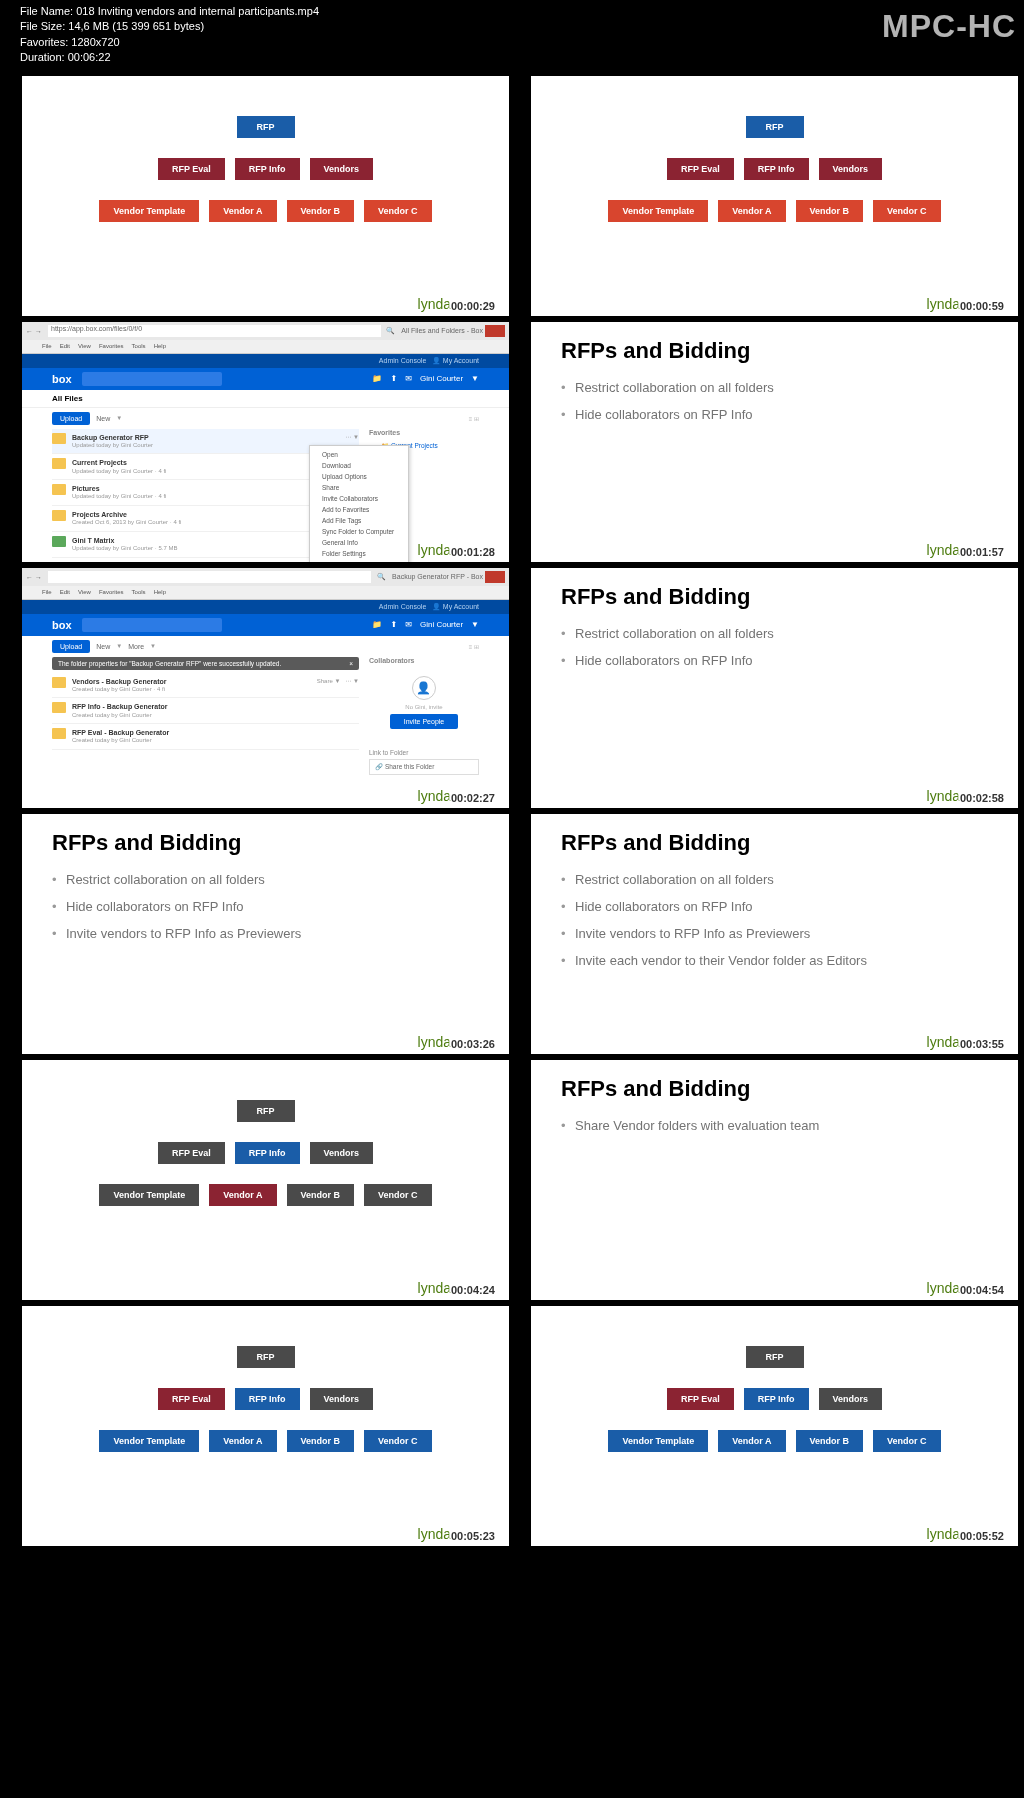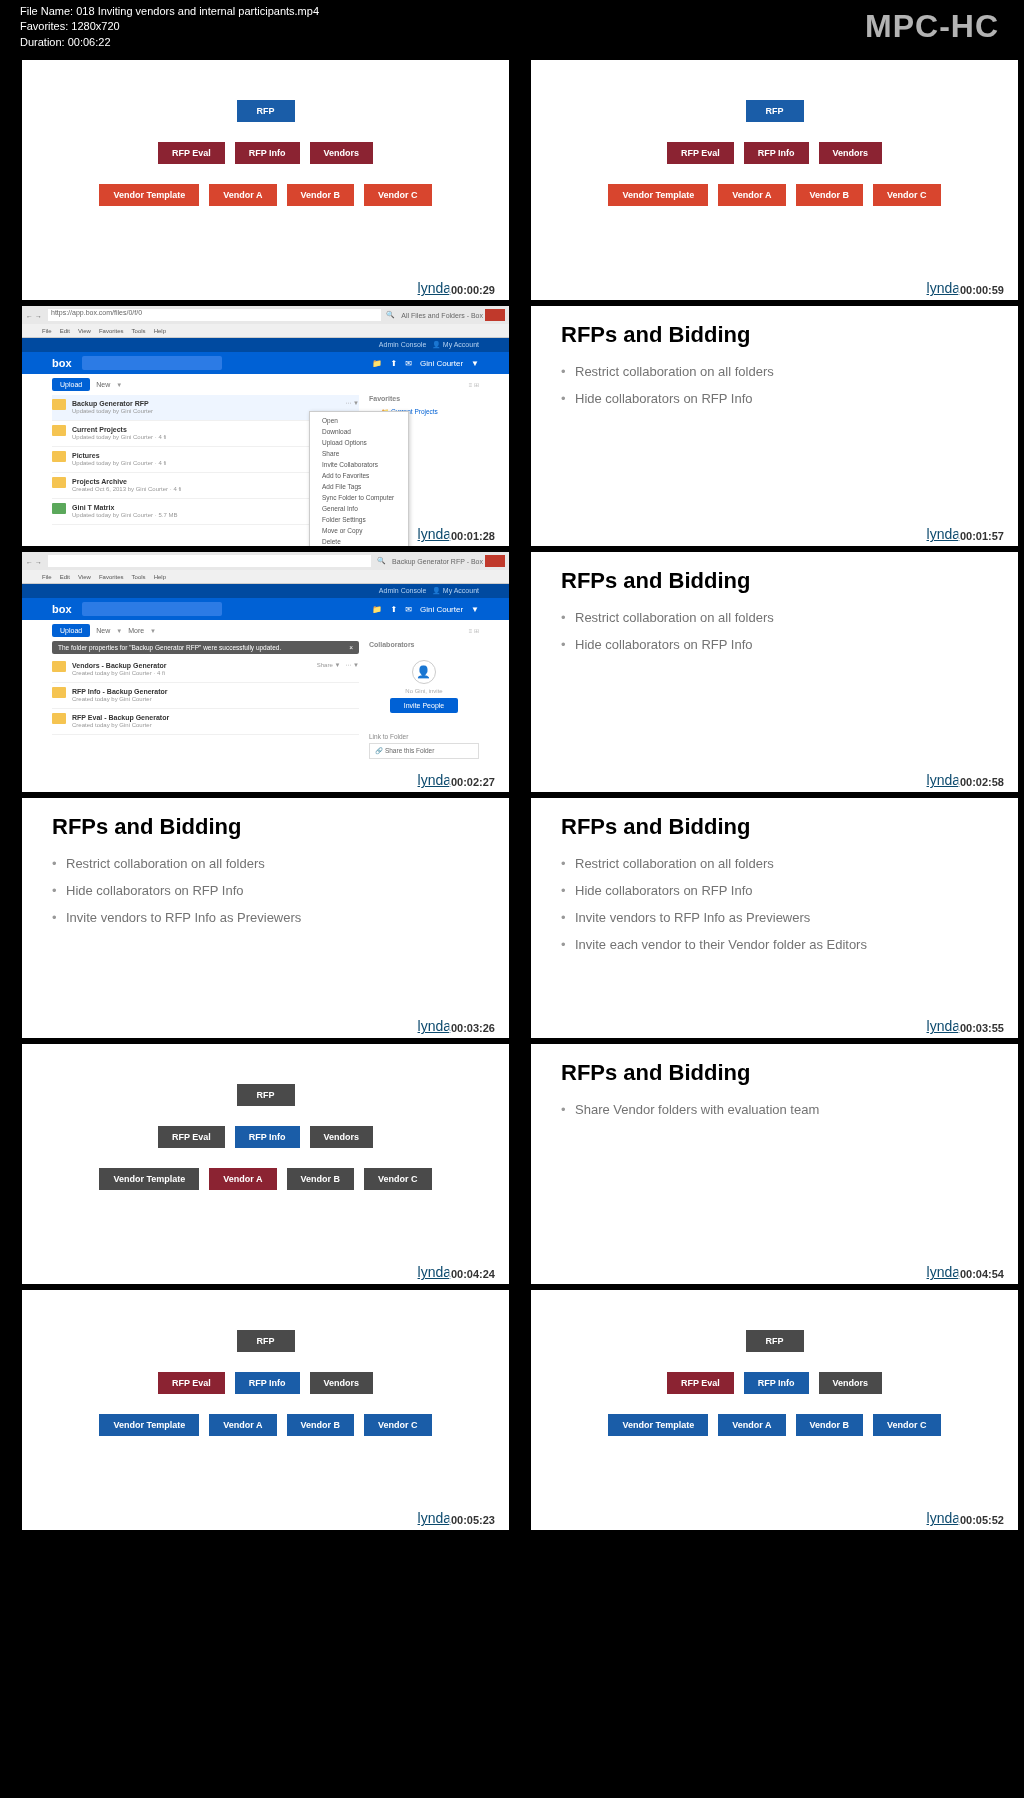--- a/index.html
+++ b/index.html
@@ -1,22 +1,22 @@
 <!DOCTYPE html>
 <html><head>
 <meta charset="utf-8">
 <style>
 * { margin: 0; padding: 0; box-sizing: border-box; }
 body { font-family: Arial, sans-serif; background: #000; width: 1024px; }
 .header { background: #000; color: #fff; padding: 4px 20px; font-size: 11px; line-height: 1.4; position: relative; }
-.header .watermark { position: absolute; right: 25px; top: 4px; font-size: 32px; font-weight: bold; color: rgba(255,255,255,0.7); letter-spacing: 1px; }
+.header .watermark { position: absolute; right: 8px; top: 4px; font-size: 32px; font-weight: bold; color: rgba(255,255,255,0.7); letter-spacing: 1px; }
 .grid { display: grid; grid-template-columns: 1fr 1fr; gap: 6px; padding: 6px; background: #000; }
 .cell { background: #fff; position: relative; height: 240px; overflow: hidden; margin-left: 16px; }
 .timestamp { position: absolute; bottom: 4px; right: 12px; font-size: 11px; font-weight: bold; color: #333; background: rgba(255,255,255,0.7); padding: 0 2px; }
-.lynda { position: absolute; bottom: 4px; right: 58px; font-size: 14px; color: #0c4a6e; font-weight: 300; text-decoration: underline; }
+.lynda { position: absolute; bottom: 4px; right: 58px; font-size: 14px; color: #4d7c0f; font-weight: 300; }
 
 
 .orgchart { display: flex; flex-direction: column; align-items: center; padding-top: 40px; }
 .org-row { display: flex; justify-content: center; gap: 10px; margin-bottom: 20px; position: relative; }
 .org-box { padding: 6px 14px; font-size: 9px; color: #fff; font-weight: bold; text-align: center; min-width: 58px; }
 .org-blue { background: #1a5da8; }
 .org-red { background: #8b2332; }
 .org-orange { background: #d8452e; }
 .org-grey { background: #4a4a4a; }
 
@@ -52,20 +52,21 @@
 .box-collab .circle { width: 24px; height: 24px; border: 1px solid #ccc; border-radius: 50%; margin: 0 auto 4px; display: flex; align-items: center; justify-content: center; color: #ccc; font-size: 12px; }
 .box-invite { background: #0061d5; color: #fff; padding: 4px 14px; font-size: 7px; border-radius: 2px; margin: 4px auto; display: inline-block; }
 .box-sharelink { font-size: 6.5px; color: #888; margin-top: 8px; text-align: left; }
 .btn-close { width: 20px; height: 12px; background: #c0392b; margin-left: auto; }
 </style>
 </head>
 <body>
 
 <div class="header">
   <div><span>File Name: </span><span>018 Inviting vendors and internal participants.mp4</span></div>
+  <div><span>File Size: </span><span>14,6 MB (15 399 651 bytes)</span></div>
   <div><span>Favorites: </span><span>1280x720</span></div>
   <div><span>Duration: </span><span>00:06:22</span></div>
   <div class="watermark">MPC-HC</div>
 </div>
 
 <div class="grid">
 
 <div class="cell">
   <div class="orgchart">
     <div class="org-row">
@@ -132,20 +133,23 @@
     <span class="box-logo">box</span>
     <div class="box-search"></div>
     <div class="box-user">
           <span>📁</span>
           <span>⬆</span>
           <span>✉</span>
           <span>Gini Courter</span>
           <span>▼</span>
         </div>
   </div>
+  <div class="box-subhead">
+        <span style="font-weight:bold;">All Files</span>
+      </div>
   <div class="box-toolbar">
     <span class="box-btn-blue">Upload</span>
     <span style="font-size:7px;color:#666;">New</span>
         <span style="font-size:6px;color:#999;">▼</span>
     <span style="margin-left:auto;font-size:6px;color:#bbb;">≡ ⊞</span>
   </div>
   <div class="box-content">
     <div class="box-files">
       <div class="box-file" style="background:#eef5ff;">
             <div class="ficon"></div>

